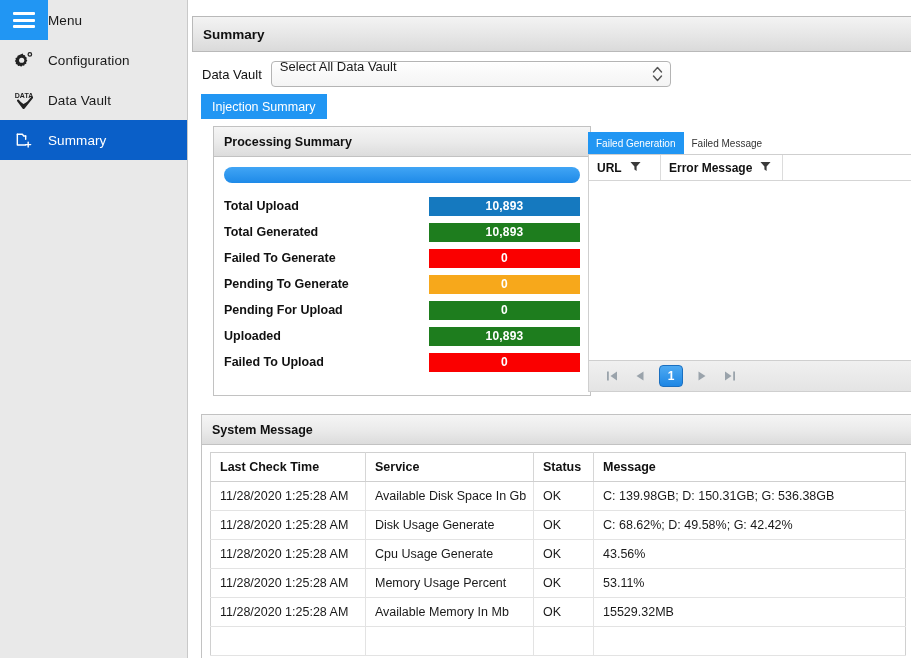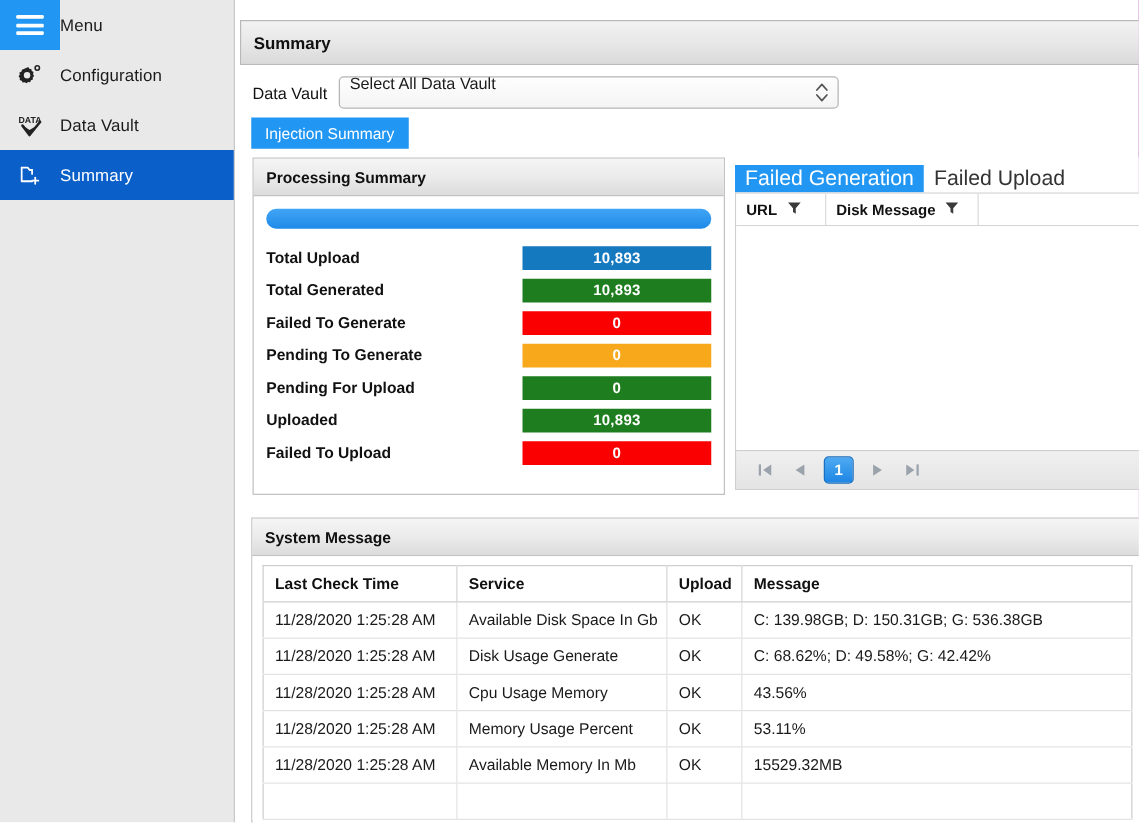--- a/index.html
+++ b/index.html
@@ -3,21 +3,21 @@
 <meta charset="utf-8">
 <style>
   * { box-sizing: border-box; }
   html, body {
     margin: 0; padding: 0;
     width: 911px; height: 658px;
     overflow: hidden;
     background: #ffffff;
     font-family: "Liberation Sans", sans-serif;
   }
-  #app { position: relative; width: 911px; height: 482px; background:#a21caf; display:flex; }
+  #app { position: relative; width: 911px; height: 658px; background:#a21caf; display:flex; }
 
   
   .sidebar {
     width: 188px; height: 658px;
     background: #e9e9e9;
     border-right: 1px solid #c9c9c9;
     flex: 0 0 188px;
     position: relative;
   }
   .side-item {
@@ -102,41 +102,41 @@
   .panel-head {
     height: 30px;
     background: linear-gradient(to bottom,#f5f5f5 0%, #ebebeb 50%, #dcdcdc 100%);
     border-bottom: 1px solid #c2c2c2;
     display:flex; align-items:center;
     padding-left: 10px;
     font-size: 12.5px; font-weight: bold; color:#111;
   }
 
   
-  #proc-panel { position:absolute; left:10px; top:0px; width:378px; height:270px; }
+  #proc-panel { position:absolute; left:21px; top:0px; width:378px; height:270px; }
   .proc-body { padding: 10px 10px 8px 10px; }
   .progressbar {
     height: 16px; width: 100%;
     background: linear-gradient(to bottom,#41a5f5,#1e8ae8);
     border-radius: 8px;
     margin-bottom: 10px;
   }
   .stat-row { display:flex; align-items:center; height: 26px; }
   .stat-label { font-size:12.5px; font-weight:bold; color:#111; flex: 0 0 205px; }
   .stat-val {
     flex: 1 1 auto; height: 19px;
     display:flex; align-items:center; justify-content:center;
     color:#fff; font-size:12px; font-weight:bold;
     letter-spacing:.2px;
   }
 
   
   #fail-panel { position:absolute; left:396px; top:6px; right:-4px; height:272px; border:none; background:transparent;}
   .fail-tabs { height: 22px; display:flex; align-items:flex-end; }
-  .ftab { height: 22px; padding: 0 8px; display:flex; align-items:center; font-size:17px; color:#333; }
+  .ftab { height: 22px; padding: 0 8px; display:flex; align-items:center; font-size:10px; color:#333; }
   .ftab.sel { background:#2196f3; color:#fff; }
   .grid-wrap { border:1px solid #cfcfcf; border-bottom:none; background:#fff; height: 206px; position:relative; }
   .grid-head { height: 26px; display:flex; align-items:stretch; border-bottom:1px solid #d5d5d5; background:#fff;}
   .gh {
     display:flex; align-items:center; gap:8px;
     padding: 0 8px;
     font-size:12px; font-weight:bold; color:#111;
     border-right:1px solid #dcdcdc;
   }
   .funnel { flex:0 0 auto; }
@@ -303,36 +303,36 @@
               </div>
           </div>
         </div>
 
         <div id="fail-panel">
           <div class="fail-tabs">
             <div class="ftab sel">
               <span>Failed Generation</span>
             </div>
             <div class="ftab">
-              <span>Failed Upload</span>
+              <span>Failed Message</span>
             </div>
           </div>
 
           <div class="grid-wrap">
             <div class="grid-head">
               <div class="gh" style="flex:0 0 72px;">
                 <span>URL</span>
                 <span class="funnel">
                   <svg width="11" height="11" viewBox="0 0 12 12" fill="#3a3a3a">
                       <path d="M0.5 1 h11 L7.2 6.1 V10.8 L4.8 9.4 V6.1 Z"></path>
                     </svg>
                 </span>
               </div>
               <div class="gh" style="flex:0 0 122px;">
-                <span>Disk Message</span>
+                <span>Error Message</span>
                 <span class="funnel">
                   <svg width="11" height="11" viewBox="0 0 12 12" fill="#3a3a3a">
                       <path d="M0.5 1 h11 L7.2 6.1 V10.8 L4.8 9.4 V6.1 Z"></path>
                     </svg>
                 </span>
               </div>
               <div class="gh" style="flex:1 1 auto; border-right:none;"></div>
             </div>
             <div class="grid-body"></div>
           </div>
@@ -365,40 +365,40 @@
         </div>
 
         <div class="panel" id="sys-panel">
           <div class="panel-head">System Message</div>
           <div class="sys-body">
             <table class="sys">
               <thead>
                 <tr id="sys-head-row">
                     <th class="col-time">Last Check Time</th>
                     <th class="col-svc">Service</th>
-                    <th class="col-st">Upload</th>
+                    <th class="col-st">Status</th>
                     <th class="">Message</th>
                   </tr>
               </thead>
               <tbody id="sys-body">
                   <tr>
                     <td class="col-time">11/28/2020 1:25:28 AM</td>
                     <td class="col-svc">Available Disk Space In Gb</td>
                     <td class="col-st">OK</td>
                     <td class="">C: 139.98GB; D: 150.31GB; G: 536.38GB</td>
                   </tr>
                   <tr>
                     <td class="col-time">11/28/2020 1:25:28 AM</td>
                     <td class="col-svc">Disk Usage Generate</td>
                     <td class="col-st">OK</td>
                     <td class="">C: 68.62%; D: 49.58%; G: 42.42%</td>
                   </tr>
                   <tr>
                     <td class="col-time">11/28/2020 1:25:28 AM</td>
-                    <td class="col-svc">Cpu Usage Memory</td>
+                    <td class="col-svc">Cpu Usage Generate</td>
                     <td class="col-st">OK</td>
                     <td class="">43.56%</td>
                   </tr>
                   <tr>
                     <td class="col-time">11/28/2020 1:25:28 AM</td>
                     <td class="col-svc">Memory Usage Percent</td>
                     <td class="col-st">OK</td>
                     <td class="">53.11%</td>
                   </tr>
                   <tr>

